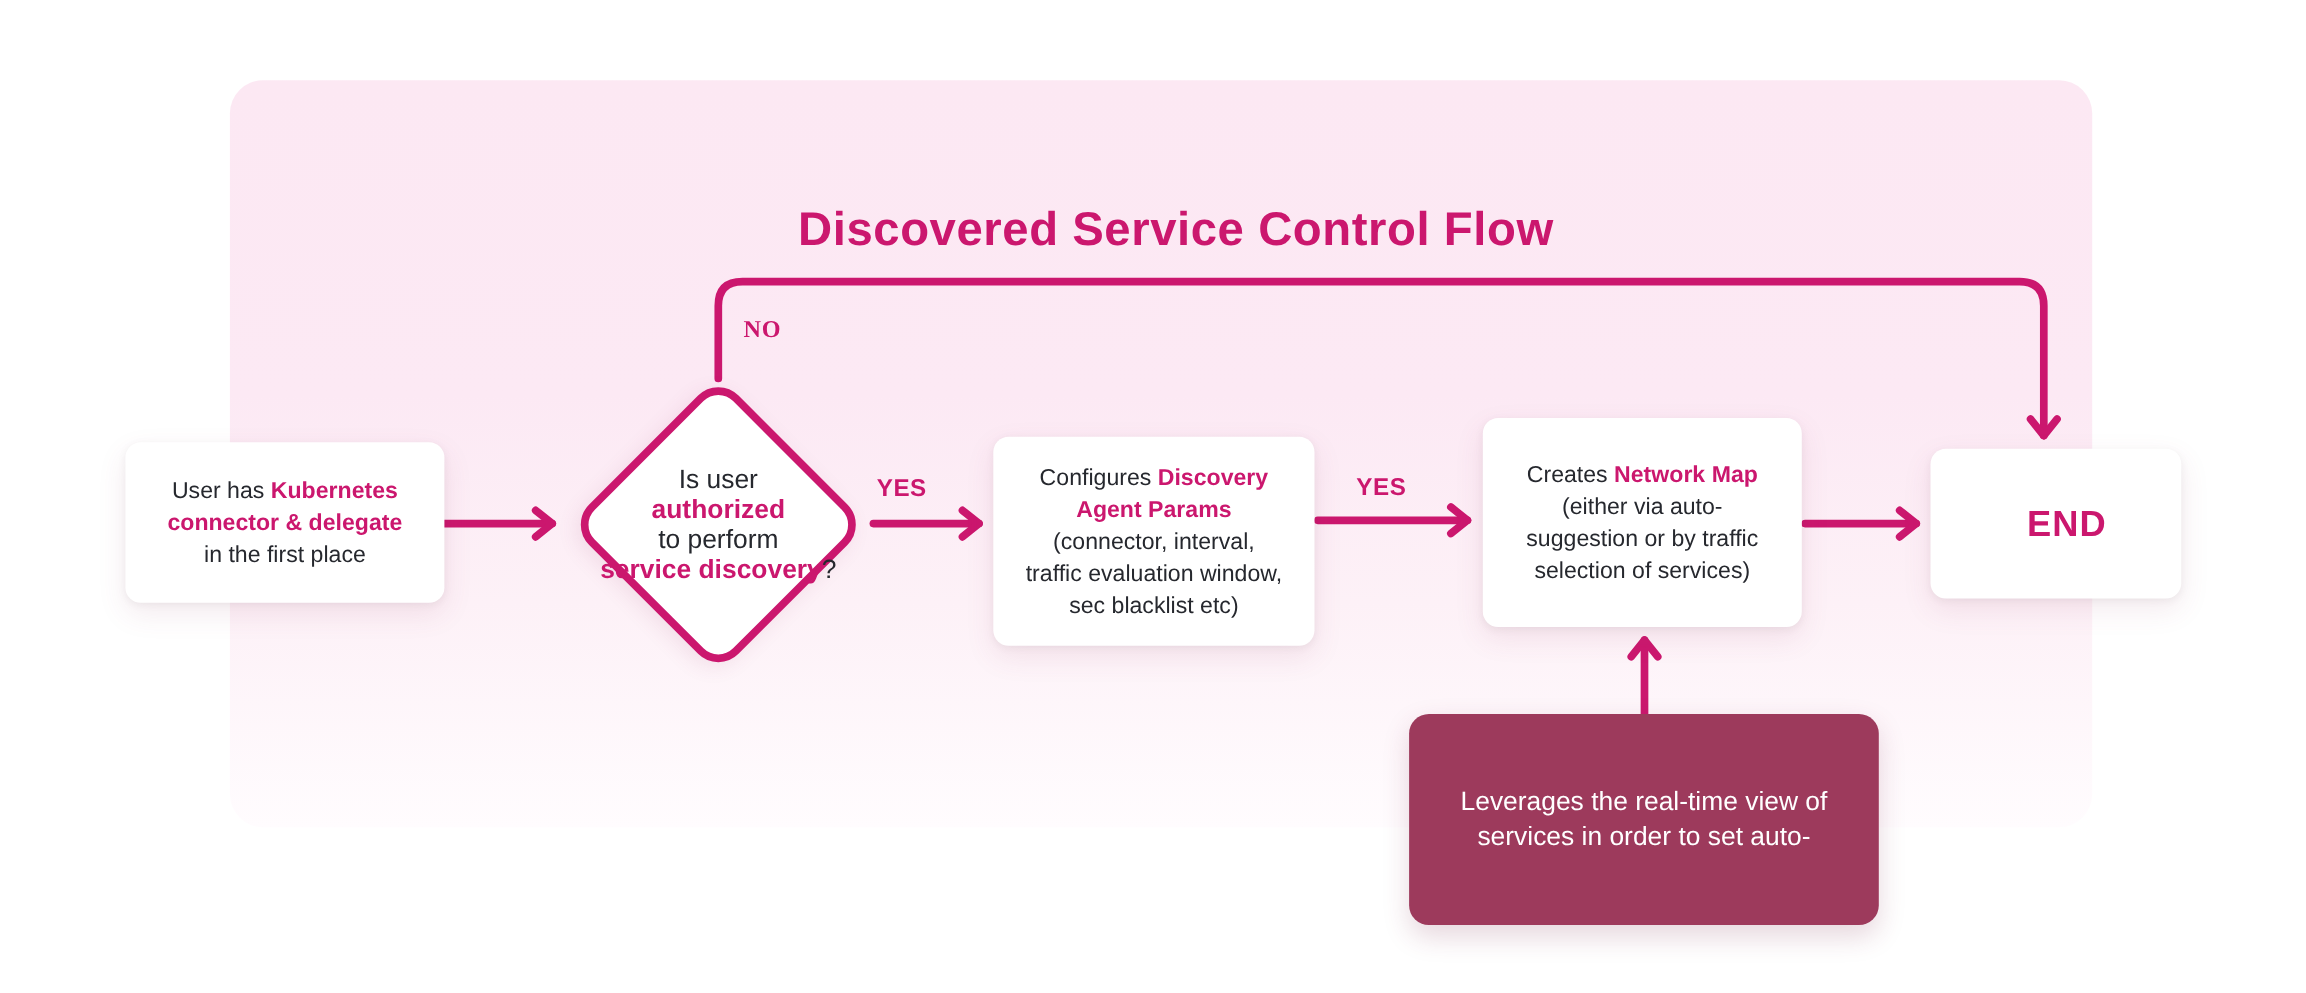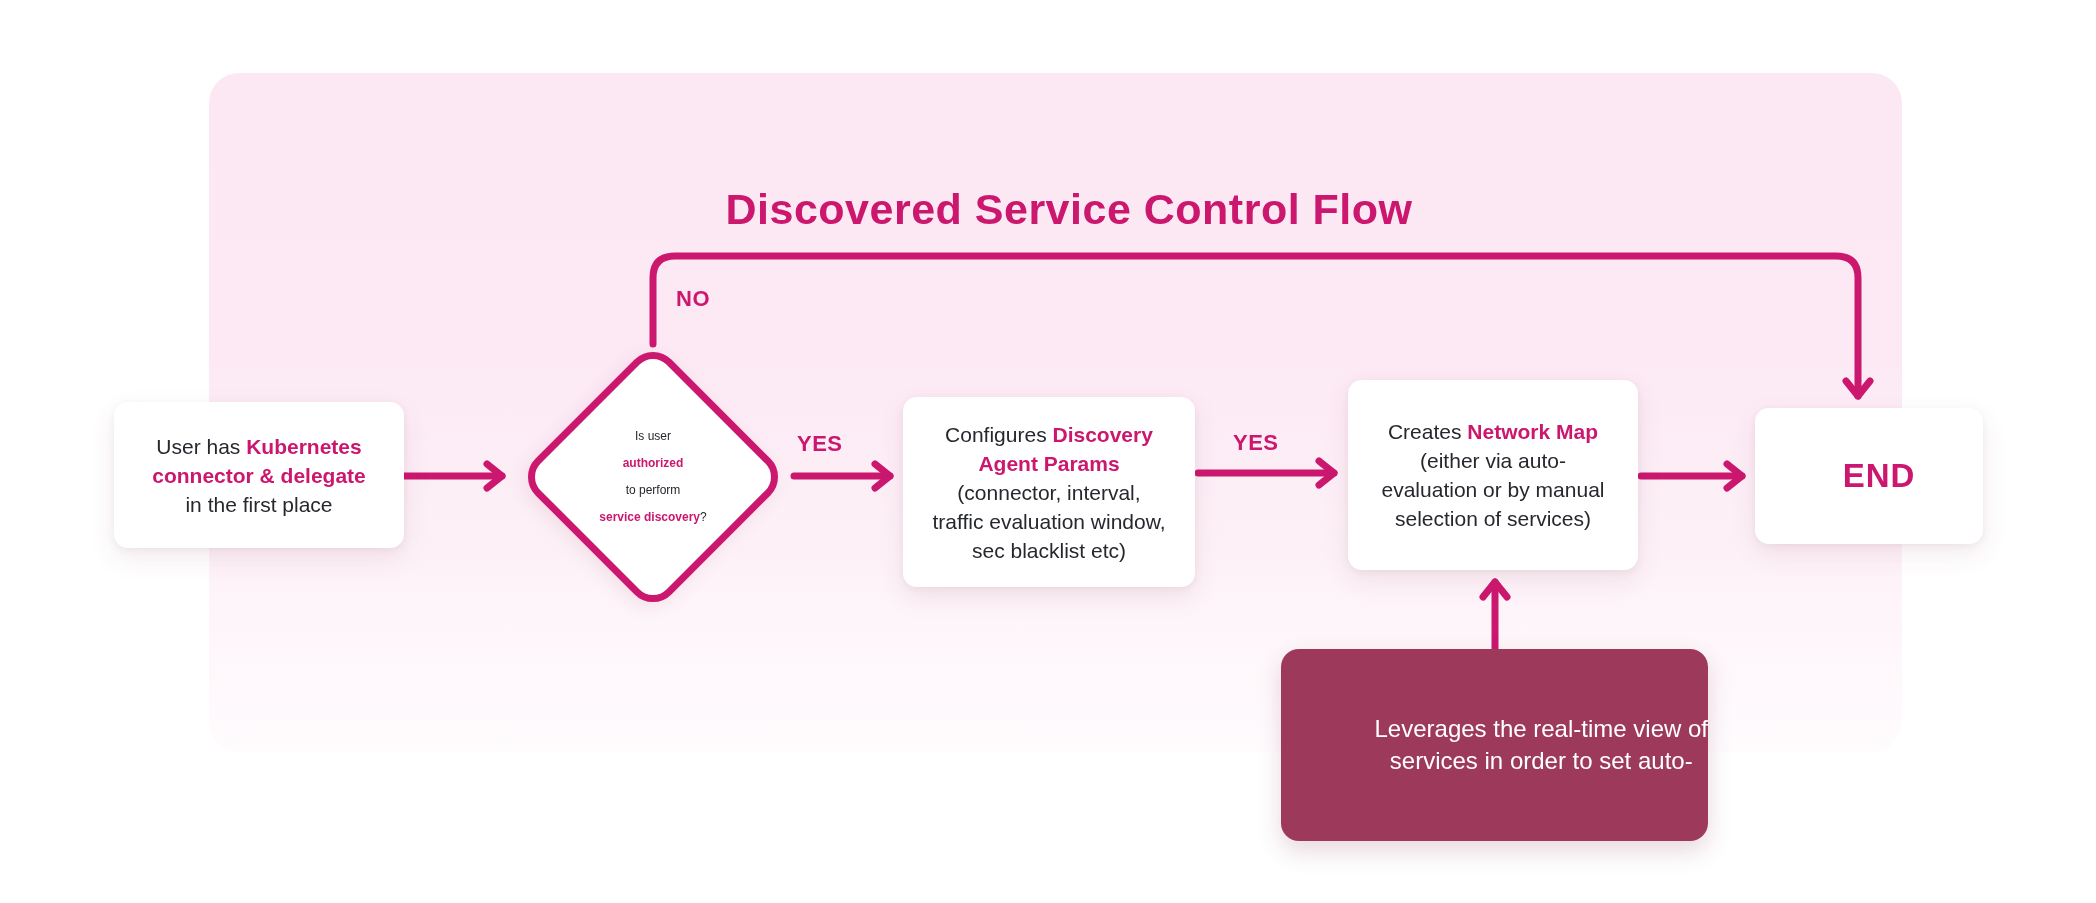--- a/index.html
+++ b/index.html
@@ -44,21 +44,21 @@
   }
   .connectors path { stroke: var(--accent); stroke-width: 7; fill: none; stroke-linecap: round; }
   .edge-label {
     position: absolute;
     z-index: 3;
     font-size: 22px;
     font-weight: 800;
     letter-spacing: 0.5px;
     color: var(--accent);
   }
-  .edge-label.no   { left: 676px; top: 286px; }
+  .edge-label.no   { left: 676px; top: 286px; font-family: Liberation Serif, serif; }
   .edge-label.yes1 { left: 797px; top: 431px; }
   .edge-label.yes2 { left: 1233px; top: 430px; }
   .card {
     position: absolute;
     z-index: 2;
     background: #ffffff;
     border-radius: 14px;
     box-shadow: 0 10px 26px rgba(150, 60, 100, 0.10), 0 2px 8px rgba(0,0,0,0.05);
     display: flex;
     align-items: center;
@@ -100,34 +100,34 @@
   }
   .diamond-text {
     position: absolute;
     left: -34px; top: 0;
     width: 260px; height: 192px;
     display: flex;
     align-items: center;
     justify-content: center;
     flex-direction: column;
     text-align: center;
-    font-size: 12px;
+    font-size: 24px;
     line-height: 27px;
   }
   .note {
     position: absolute;
     left: 1281px; top: 649px;
     width: 427px; height: 192px;
     z-index: 2;
     background: var(--note-bg);
     border-radius: 18px;
     box-shadow: 0 10px 24px rgba(120, 40, 70, 0.18);
     display: flex;
     align-items: center;
-    justify-content: flex-end;
+    justify-content: center;
     text-align: center;
   }
   .note-text {
     color: #ffffff;
     font-size: 24px;
     line-height: 32px;
   }
 </style>
 </head>
 <body>
@@ -181,21 +181,21 @@
         <div><span>(connector, interval,</span></div>
         <div><span>traffic evaluation window,</span></div>
         <div><span>sec blacklist etc)</span></div>
       </div>
   </div>
 
   <div class="card create">
     <div class="node-text">
         <div><span>Creates </span><span class="hl">Network Map</span></div>
         <div><span>(either via auto-</span></div>
-        <div><span>evaluation or by manual</span></div>
+        <div><span>suggestion or by traffic</span></div>
         <div><span>selection of services)</span></div>
       </div>
   </div>
 
   <div class="card end">
     <span class="end-label">END</span>
   </div>
 
   <div class="note">
     <div class="note-text">

